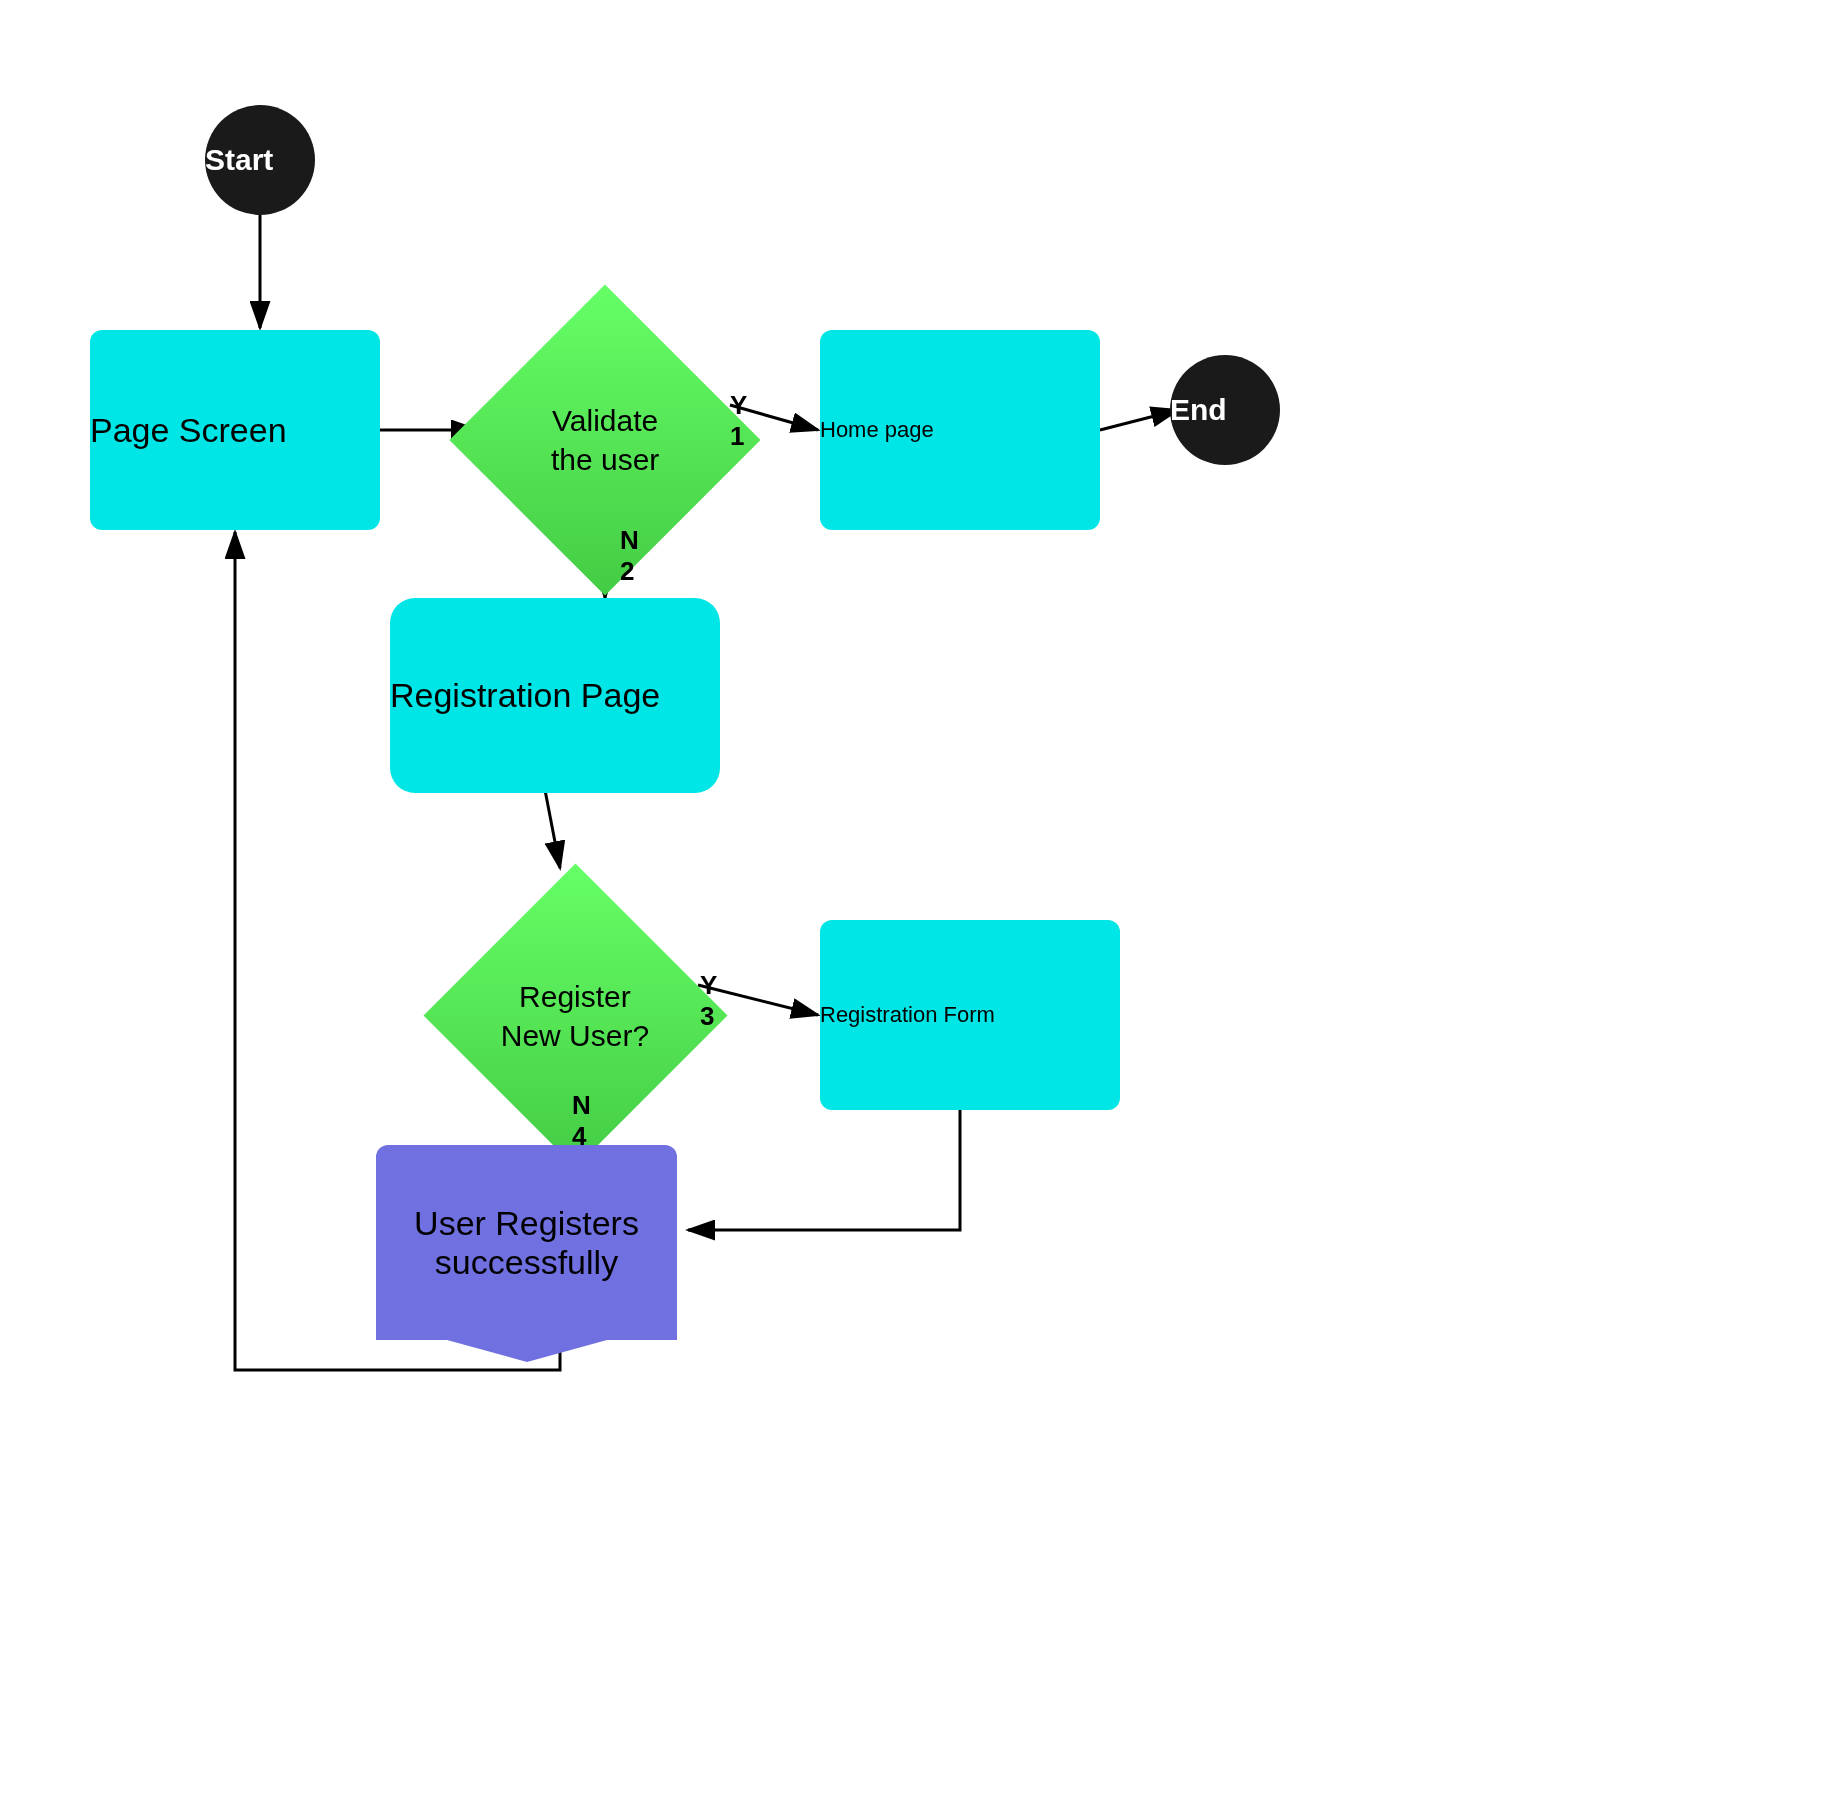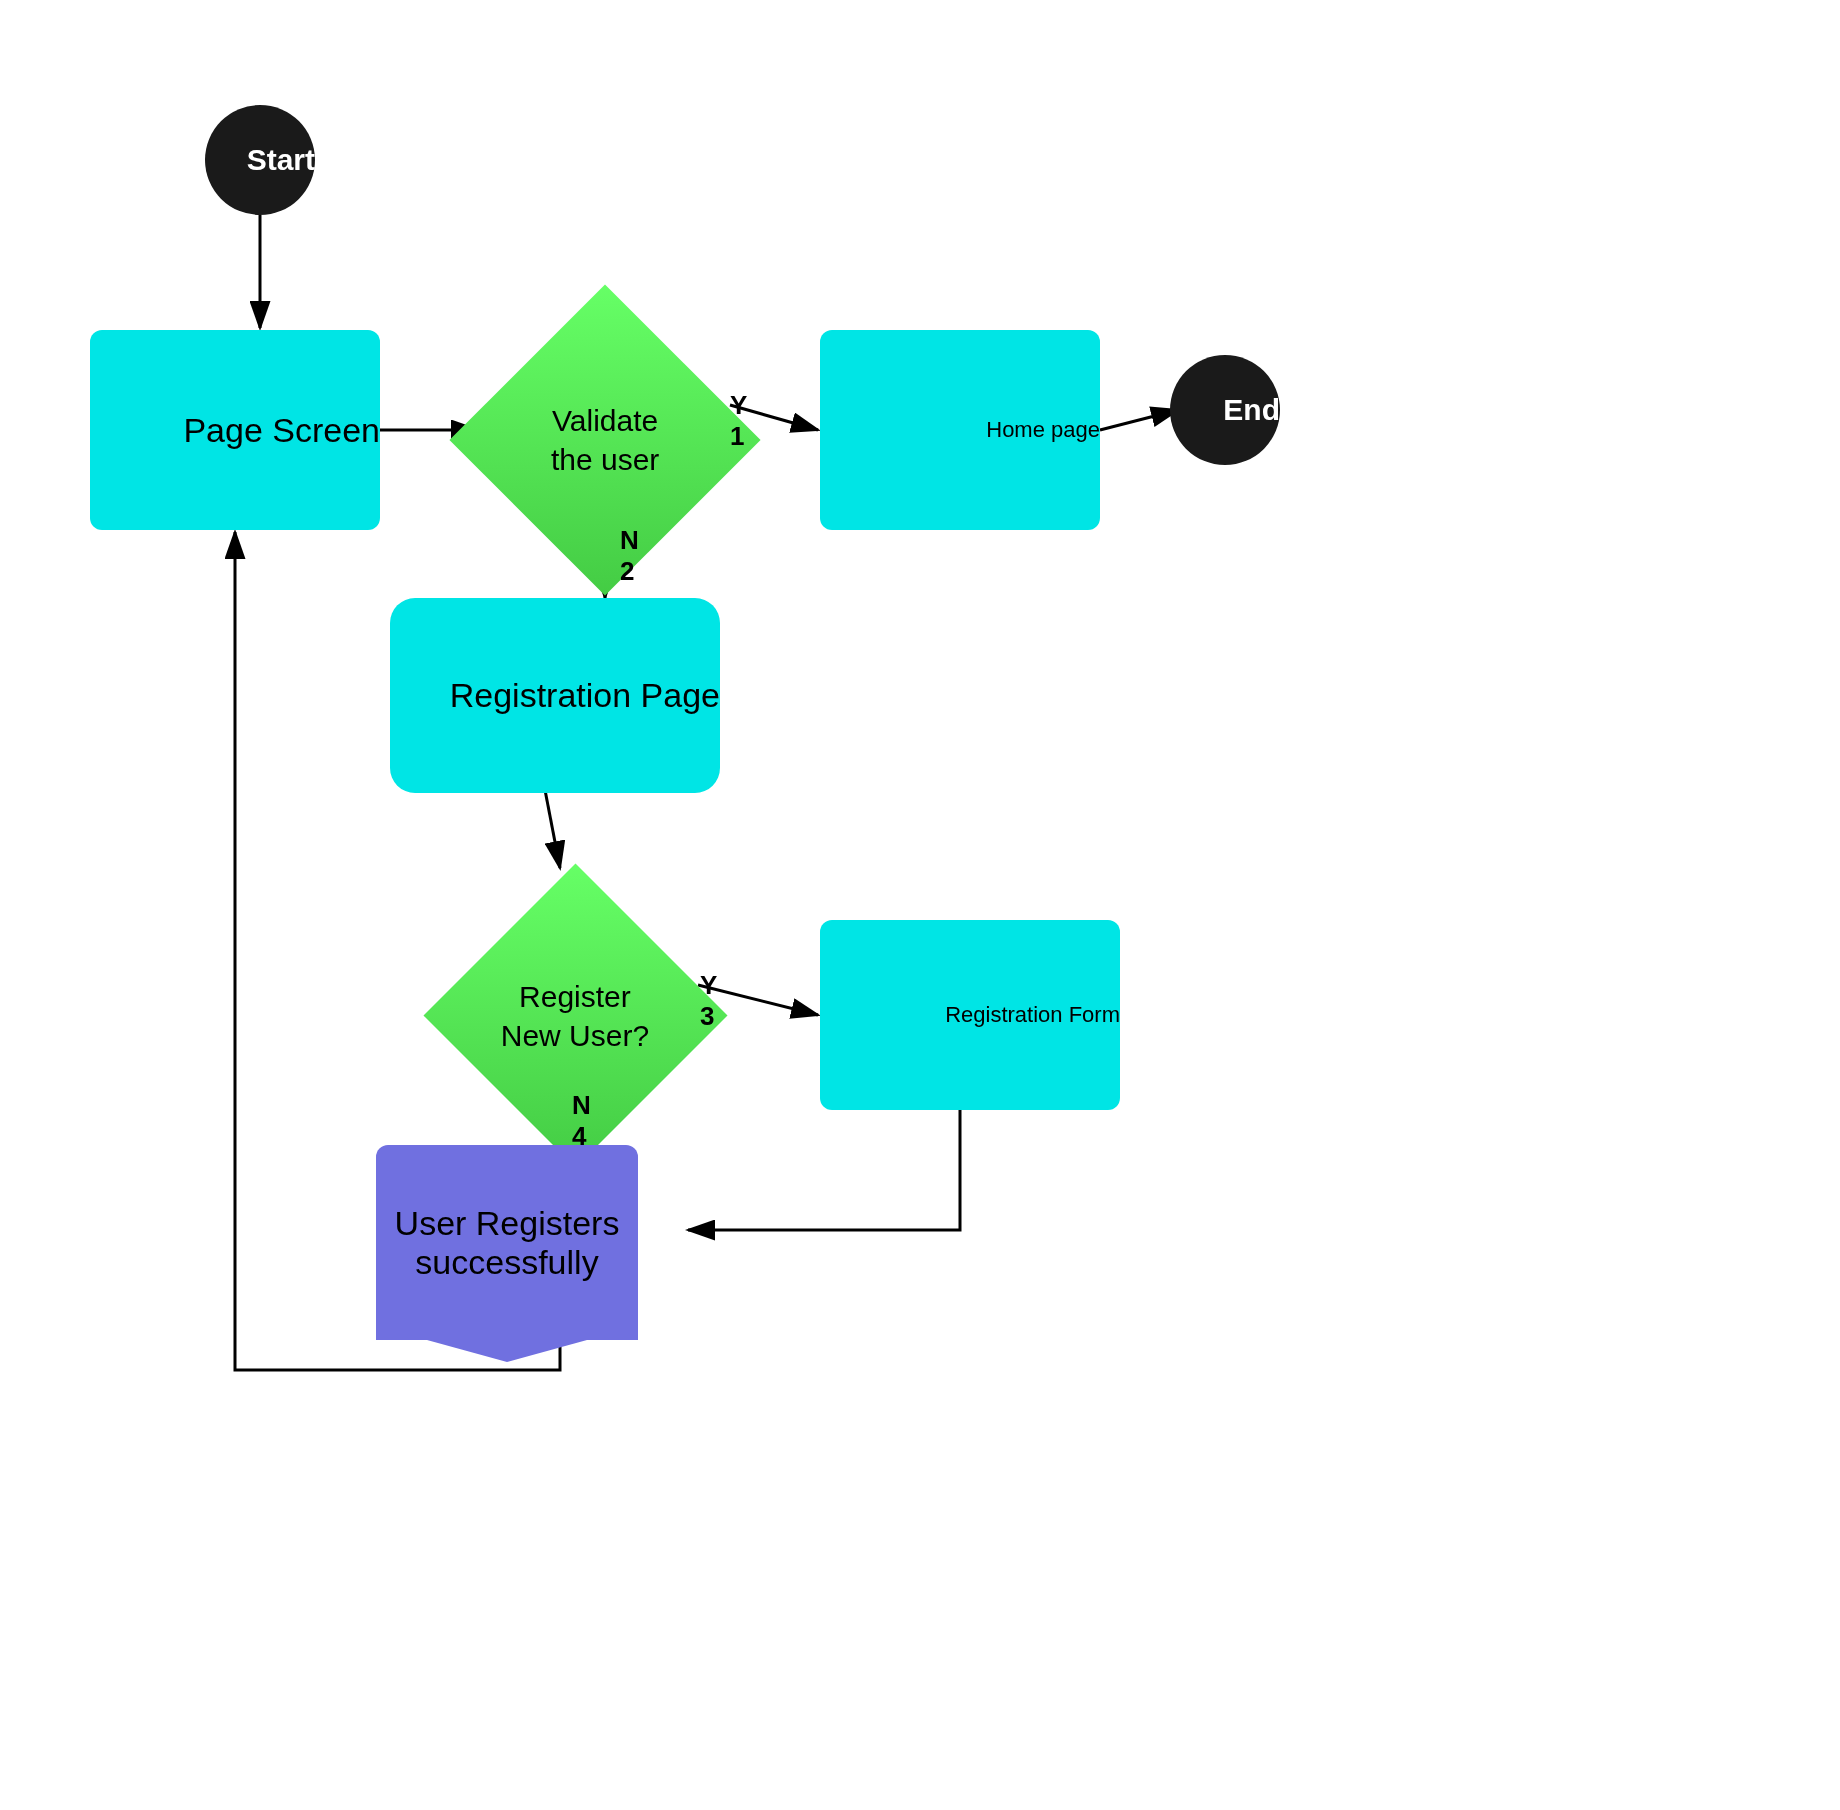--- a/index.html
+++ b/index.html
@@ -14,21 +14,21 @@
     .diagram-container {
       position: relative;
       width: 1840px;
       height: 1810px;
     }
     
     .node {
       position: absolute;
       display: flex;
       align-items: center;
-      justify-content: flex-end;
+      justify-content: flex-start;
       text-align: center;
       font-size: 32px;
       font-weight: 500;
     }
     .node-circle {
       border-radius: 50%;
       background: #1a1a1a;
       color: #ffffff;
       font-size: 30px;
       font-weight: bold;
@@ -155,21 +155,21 @@
   <div class="node-diamond-wrapper" style="left:420px; top:860px; width:310px; height:310px;">
     <div class="node-diamond" style="width:215px; height:215px;">
       <div class="node-diamond-text">Register<br>New User?</div>
     </div>
   </div>
 
   <div class="node node-rect" style="left:820px; top:920px; width:300px; height:190px; font-size:22px;">
     <span>Registration Form</span>
   </div>
 
-  <div class="node node-success" style="left:376px; top:1145px; width:262px; height:195px; font-size:34px; display:flex; align-items:center; justify-content:center; text-align:center;">
+  <div class="node node-success" style="left:376px; top:1145px; width:301px; height:195px; font-size:34px; display:flex; align-items:center; justify-content:center; text-align:center;">
     <span>User Registers<br>successfully</span>
   </div>
 
   <div class="arrow-label" style="left:730px; top:390px;">
     <span>Y<br>1</span>
   </div>
 
   <div class="arrow-label" style="left:620px; top:525px;">
     <span>N<br>2</span>
   </div>

